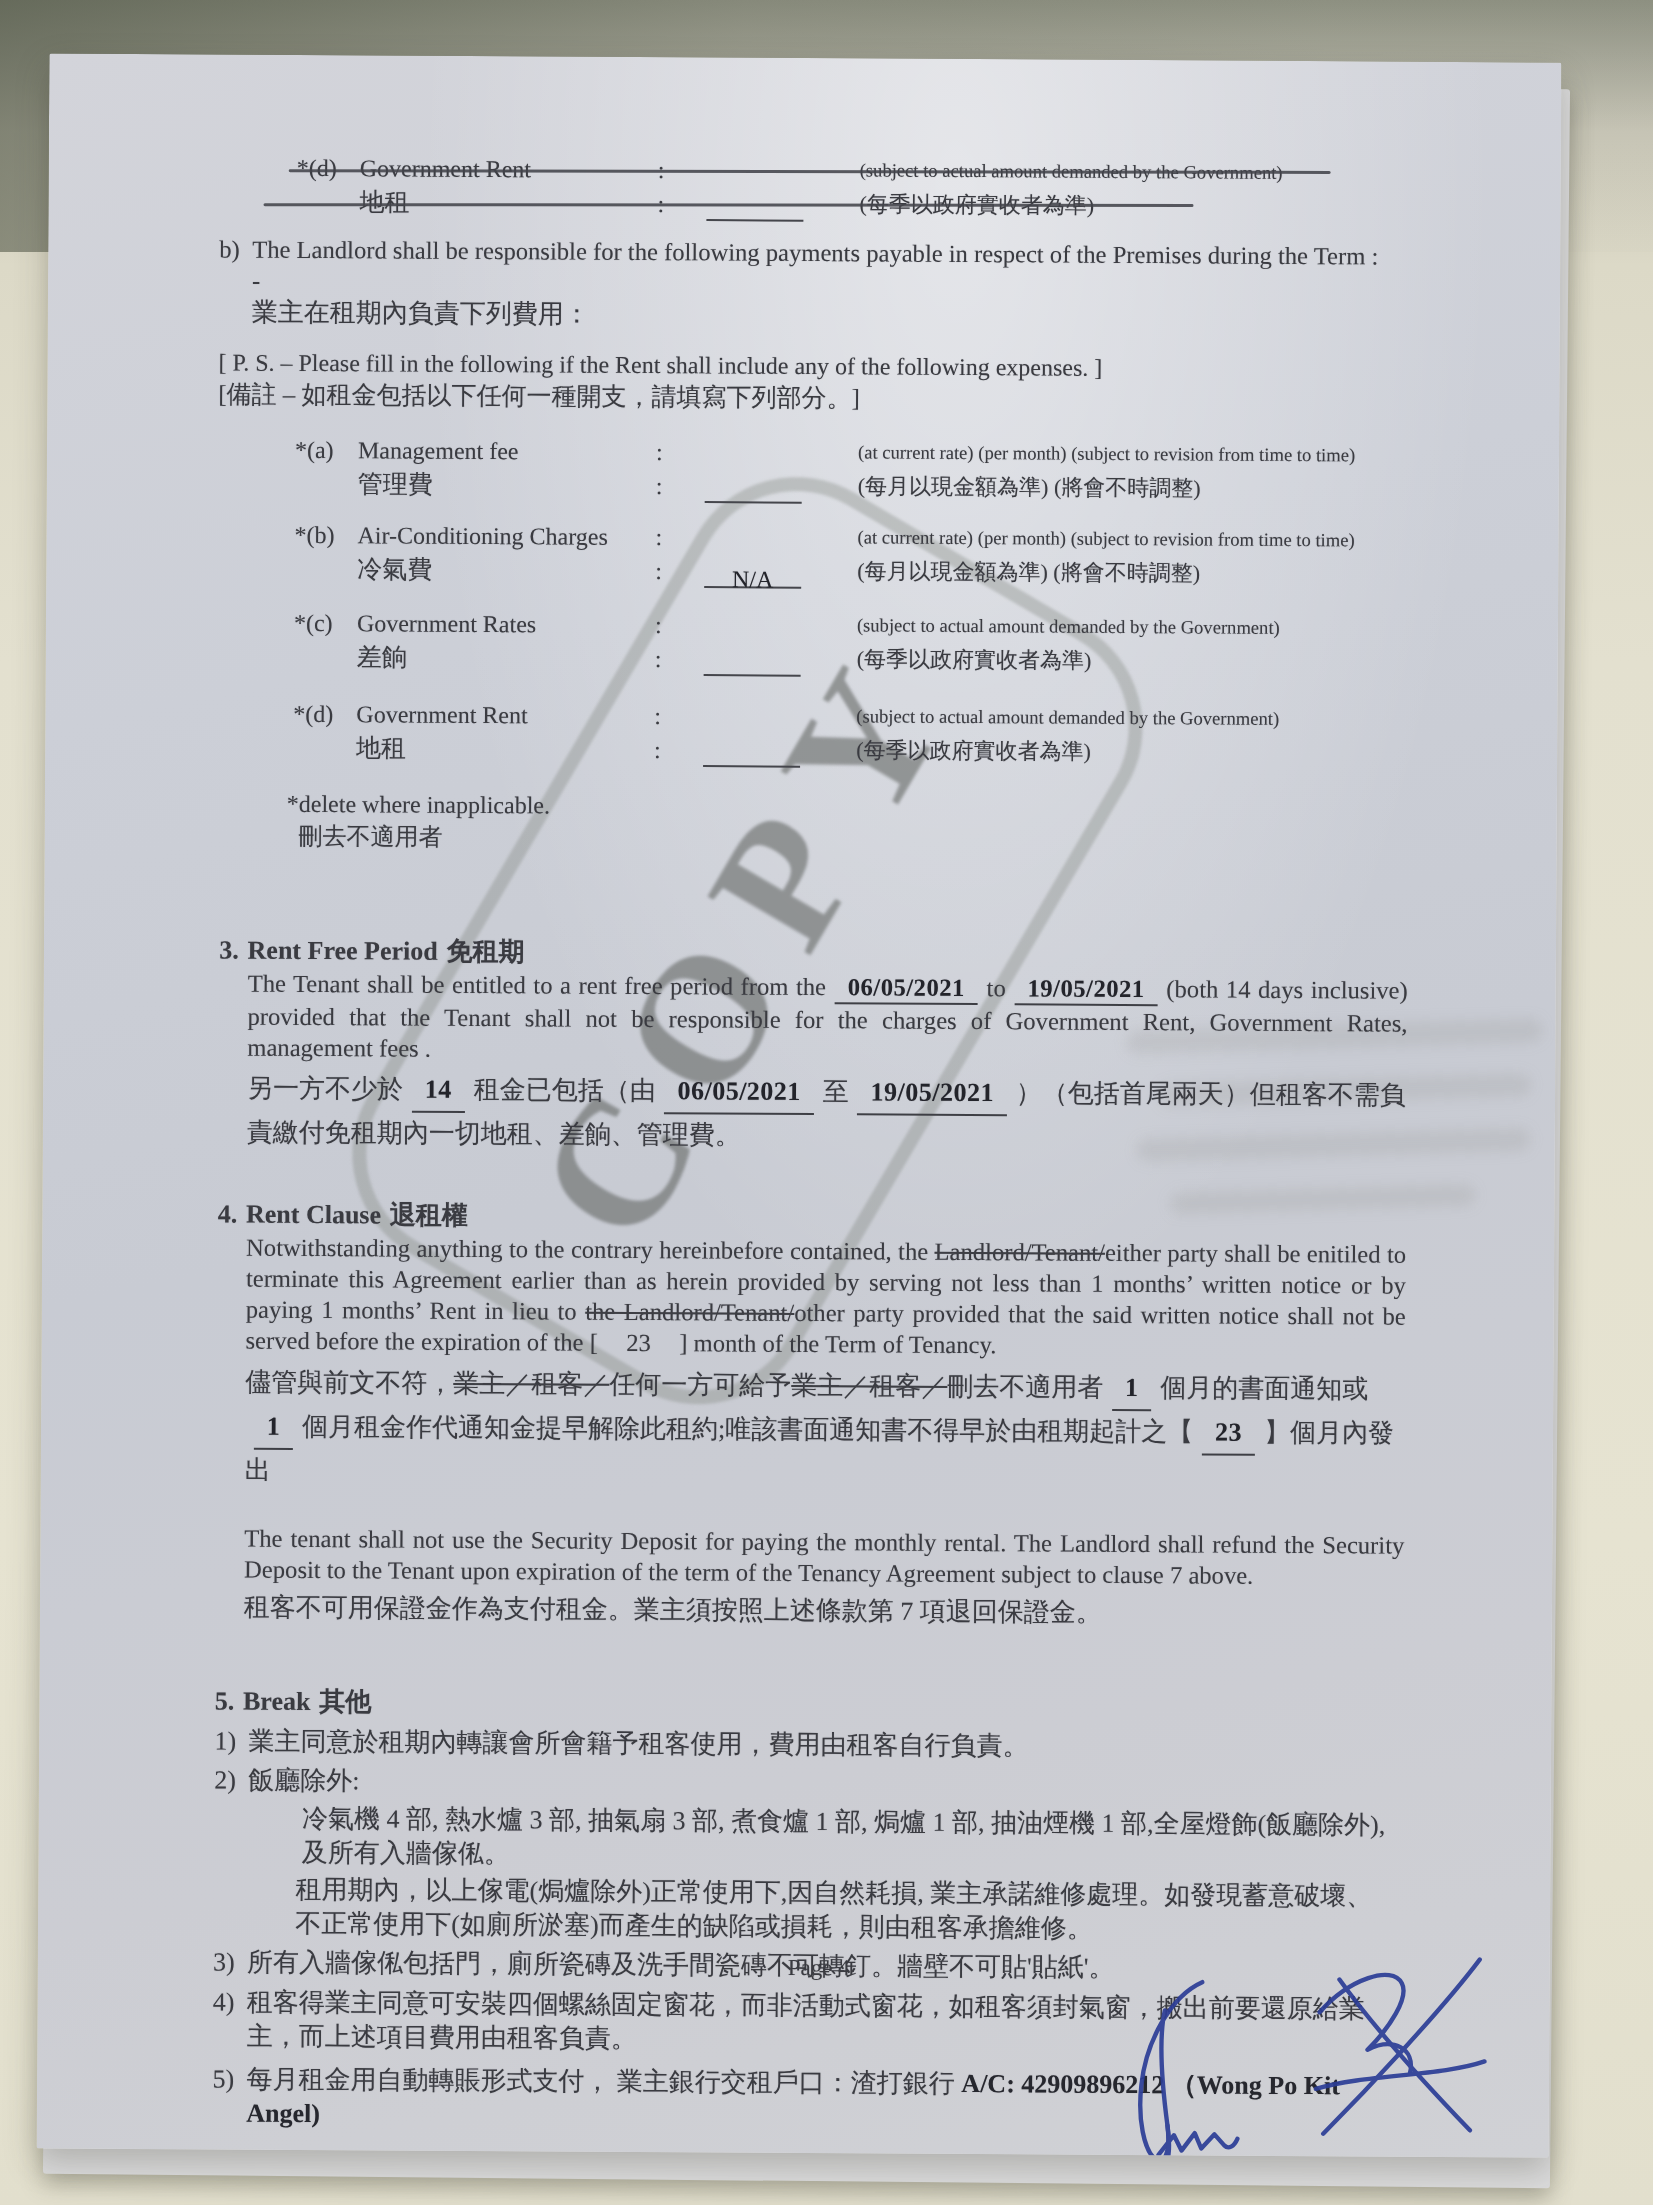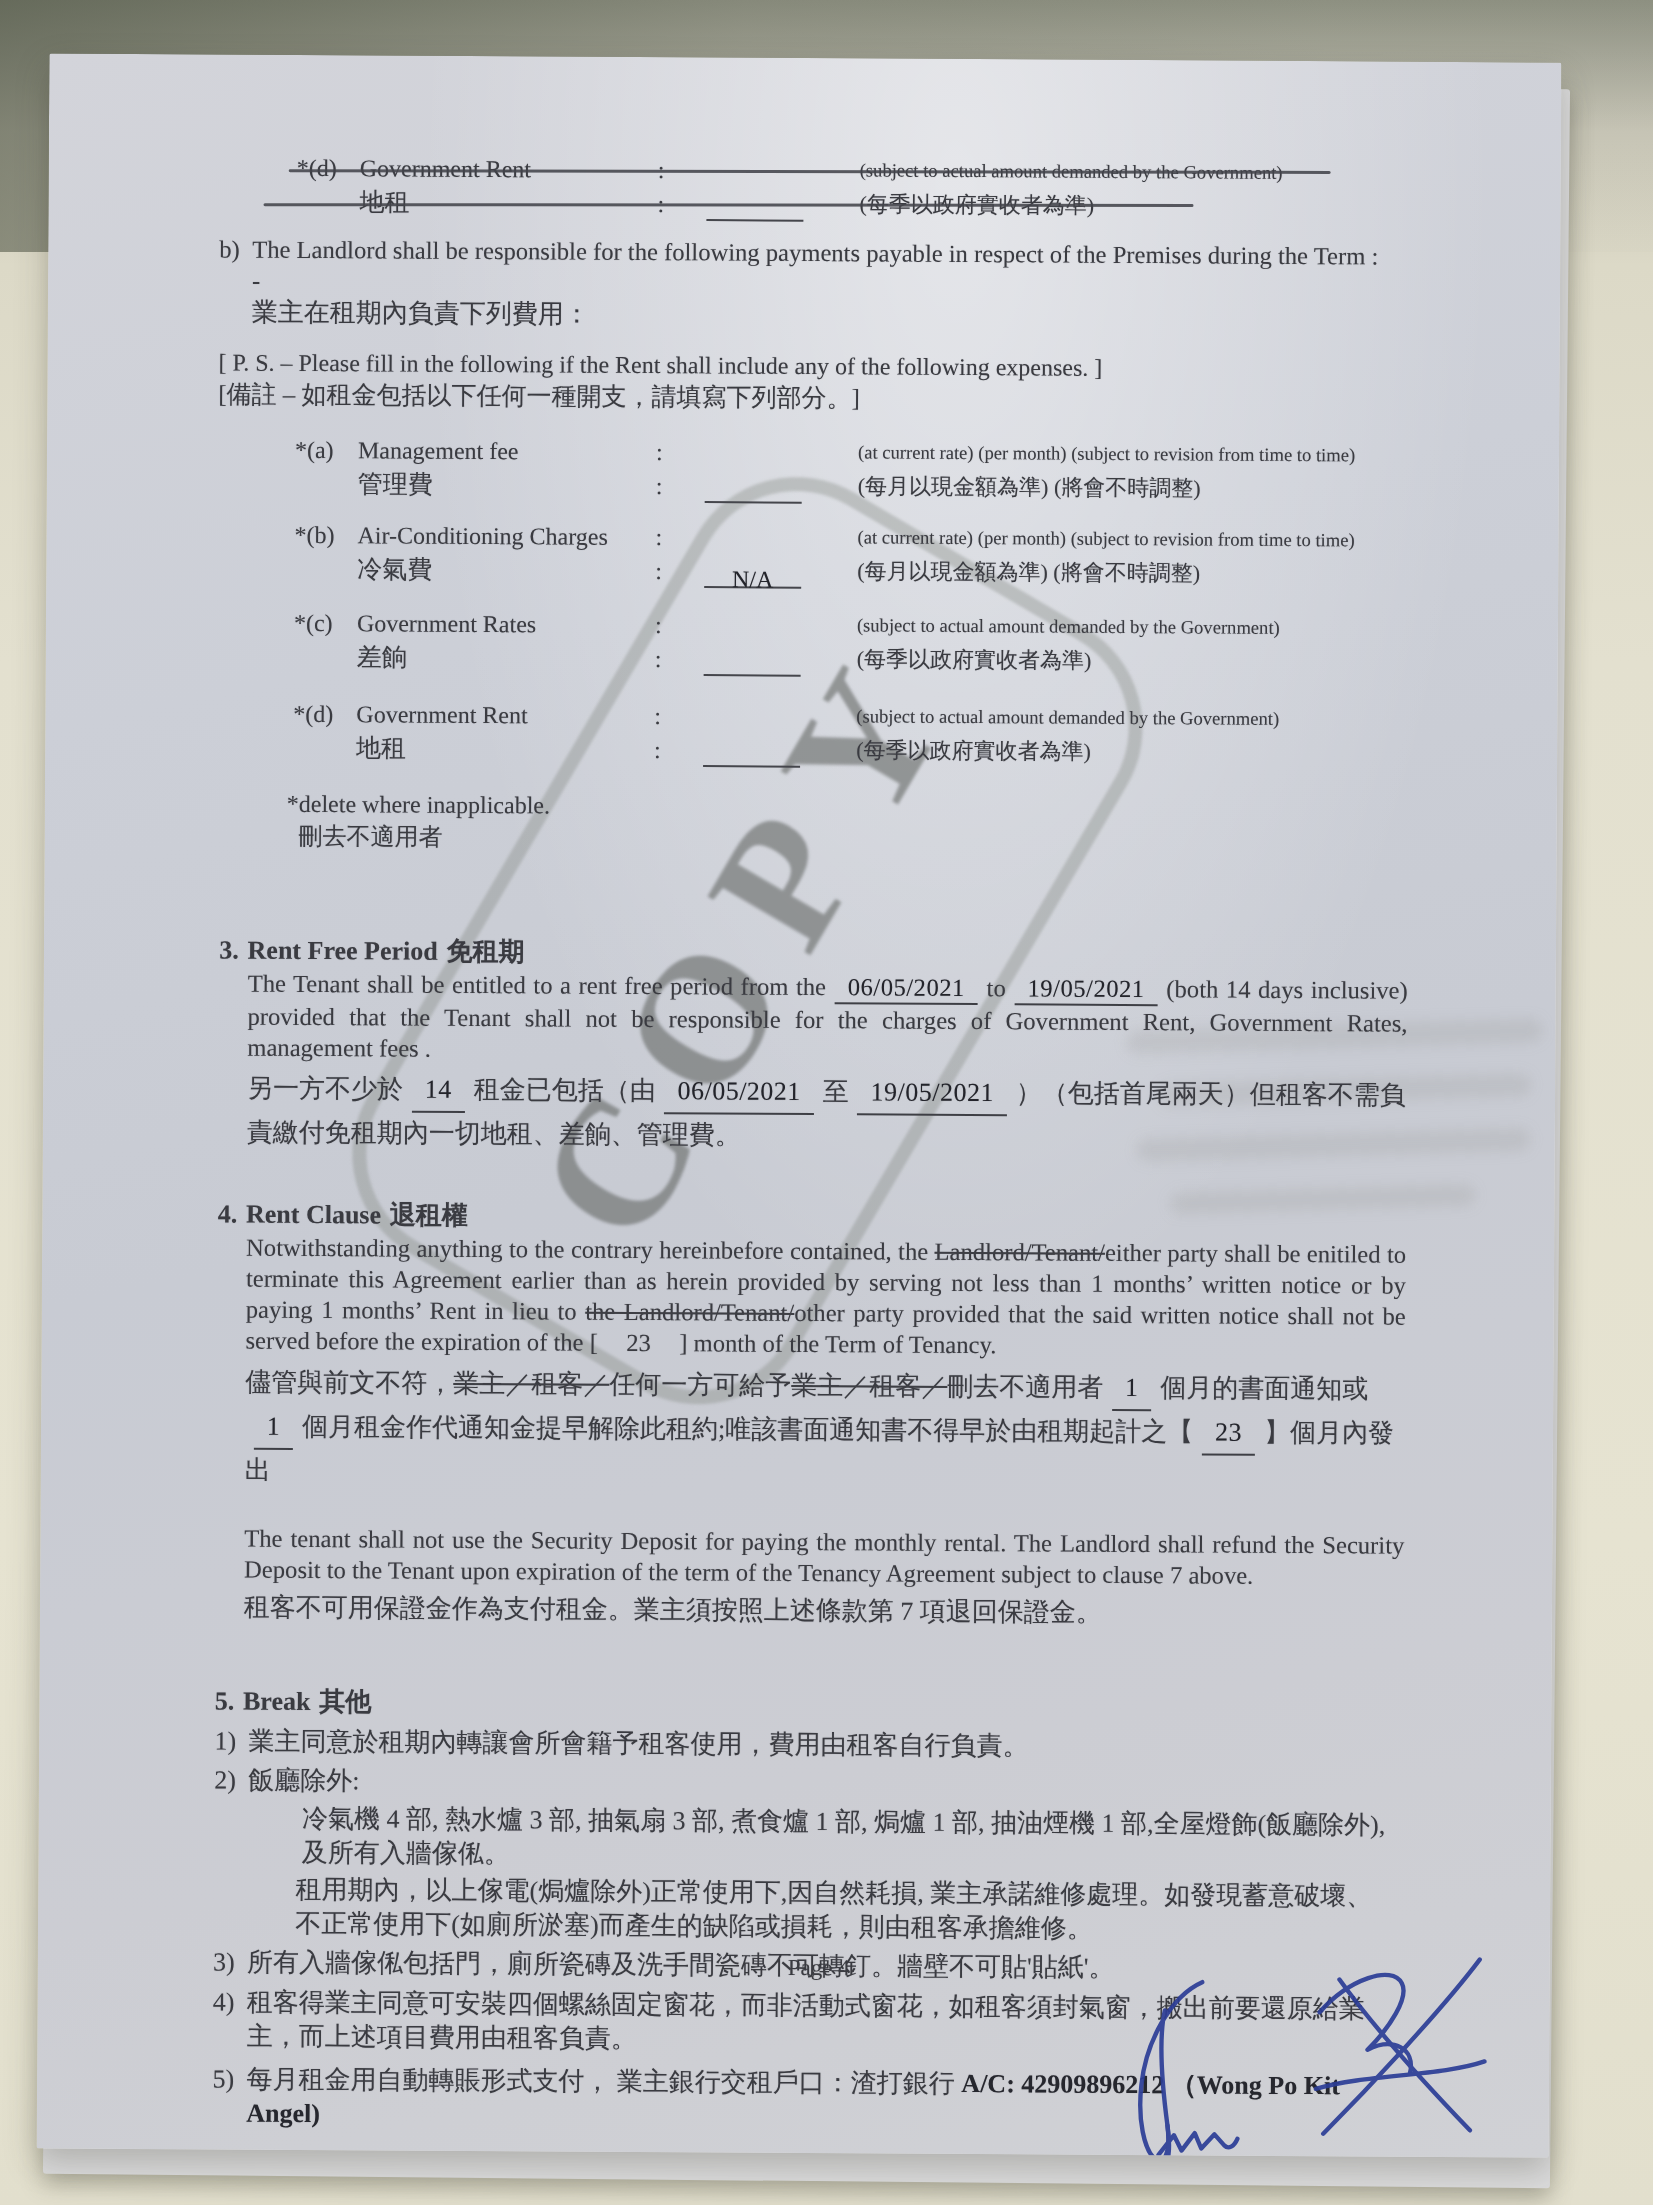--- a/index.html
+++ b/index.html
@@ -56,21 +56,21 @@
   .zh-line{font-size:26px;line-height:34px;padding-left:33px;}
   .ps{margin-top:17.5px;}
   .ps .en-line{font-size:24px;line-height:31px;}
   .ps .zh-line2{font-size:25px;line-height:32px;}
 
   .del-note{margin-top:22px;margin-left:71px;font-size:24px;line-height:32px;}
 
   .section{margin-top:44px;}
   .sec-h{font-weight:700;font-size:26px;line-height:34px;display:flex;gap:8.8px;margin-left:4.4px;}
   .sec-body{margin-left:33px;width:1160px;}
-  .fill{display:inline-block;font-weight:400;border-bottom:2.2px solid #3e3f45;
+  .fill{display:inline-block;font-weight:700;border-bottom:2.2px solid #3e3f45;
         padding:0 13px;margin:0 8.8px;color:#23242b;letter-spacing:0.5px;white-space:nowrap;}
   s{text-decoration-thickness:2.2px;text-decoration-color:#3e3f45;}
   .zh-para{font-size:26px;line-height:42px;margin-top:5.5px;}
   .bracket-val{display:inline-block;padding:0 28.4px;}
 
   .others-list{margin-left:4.4px;margin-top:3.3px;}
   .o-item{display:flex;font-size:26px;line-height:34px;margin-top:5.5px;}
   .o-item .num{flex:0 0 34px;}
   .o-sub{font-size:26px;line-height:34px;margin-left:88px;margin-top:3.3px;width:1088px;}
 

